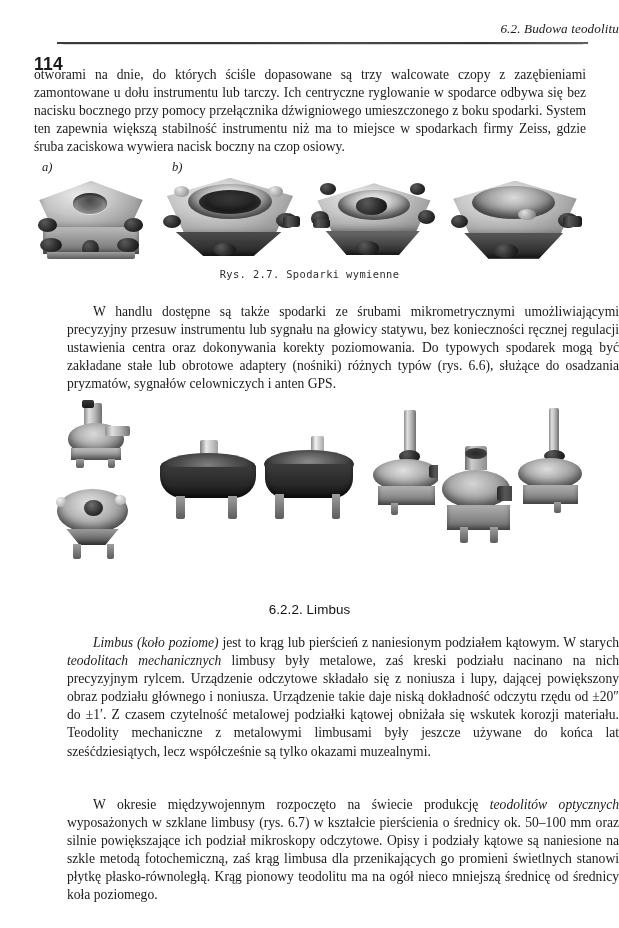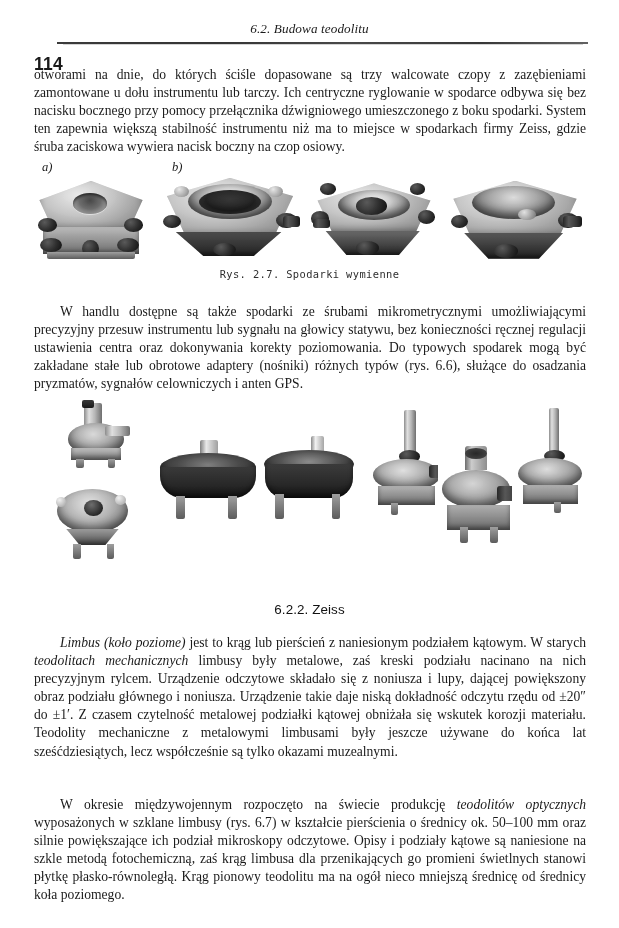--- a/index.html
+++ b/index.html
@@ -40,21 +40,21 @@
     font-weight: bold;
     letter-spacing: 0.2px;
     font-family: Liberation Sans, sans-serif;
     margin-top: 36px;
   }
   .runhead {
     position: absolute;
     left: 0;
     top: 3px;
     width: 619px;
-    text-align: center;
+    text-align: right;
     font-style: italic;
     font-size: 13.2px;
     letter-spacing: 0.1px;
   }
   .headrule {
     position: absolute;
     left: 57px;
     top: 42px;
     width: 531px;
     height: 2px;
@@ -77,21 +77,21 @@
     position: absolute;
     left: 34px;
     width: 552px;
     text-align: justify;
     font-size: 13.6px;
     line-height: 18.1px;
     text-justify: inter-word;
     hyphens: manual;
   }
   .col p { margin: 0; }
-  .indent { text-indent: 26px; }
+  .indent { text-indent: 26px; margin-left: 33px; }
   i, .it { font-style: italic; }
 
   
   .figblock { position: absolute; }
   .figlabel {
     position: absolute;
     font-style: italic;
     font-size: 12.6px;
     font-family: "Liberation Serif", serif;
   }
@@ -383,21 +383,21 @@
         <div class="ringplate" style="left:8%; top:48%; width:80%; height:30%;
              background: radial-gradient(ellipse at 45% 36%, #dadada 0%, #aaaaaa 42%, #7c7c7c 82%, #565656 100%);"></div>
         <div class="base" style="left:14%; top:74%; width:68%; height:18%;
              background: linear-gradient(to bottom,#b0b0b0,#6b6b6b);"></div>
         <div class="foot" style="left:52%; top:90%; width:9%; height:11%;"></div>
       </div>
     </div>
 
   </div>
 
-  <div class="heading" style="top:602px;">6.2.2. Zeiss</div>
+  <div class="heading" style="top:602px;">6.2.2. Limbus</div>
 
   <div class="col indent" style="top:634px;">
     <p><span class="it">Limbus (koło poziome)</span><span> jest to krąg lub pierścień z naniesionym podziałem kątowym. W starych </span><span class="it">teodolitach mechanicznych</span><span> limbusy były metalowe, zaś kreski podziału nacinano na nich precyzyjnym rylcem. Urządzenie odczytowe składało się z noniusza i lupy, dającej powiększony obraz podziału głównego i noniusza. Urządzenie takie daje niską dokładność odczytu rzędu od ±20″ do ±1′. Z czasem czytelność metalowej podziałki kątowej obniżała się wskutek korozji materiału. Teodolity mechaniczne z metalowymi limbusami były jeszcze używane do końca lat sześćdziesiątych, lecz współcześnie są tylko okazami muzealnymi.</span></p>
   </div>
 
   <div class="col indent" style="top:796px;">
     <p><span>W okresie międzywojennym rozpoczęto na świecie produkcję </span><span class="it">teodolitów optycznych</span><span> wyposażonych w szklane limbusy (rys. 6.7) w kształcie pierścienia o średnicy ok. 50–100 mm oraz silnie powiększające ich podział mikroskopy odczytowe. Opisy i podziały kątowe są naniesione na szkle metodą fotochemiczną, zaś krąg limbusa dla przenikających go promieni świetlnych stanowi płytkę płasko-równoległą. Krąg pionowy teodolitu ma na ogół nieco mniejszą średnicę od średnicy koła poziomego.</span></p>
   </div>
 
 </div>

